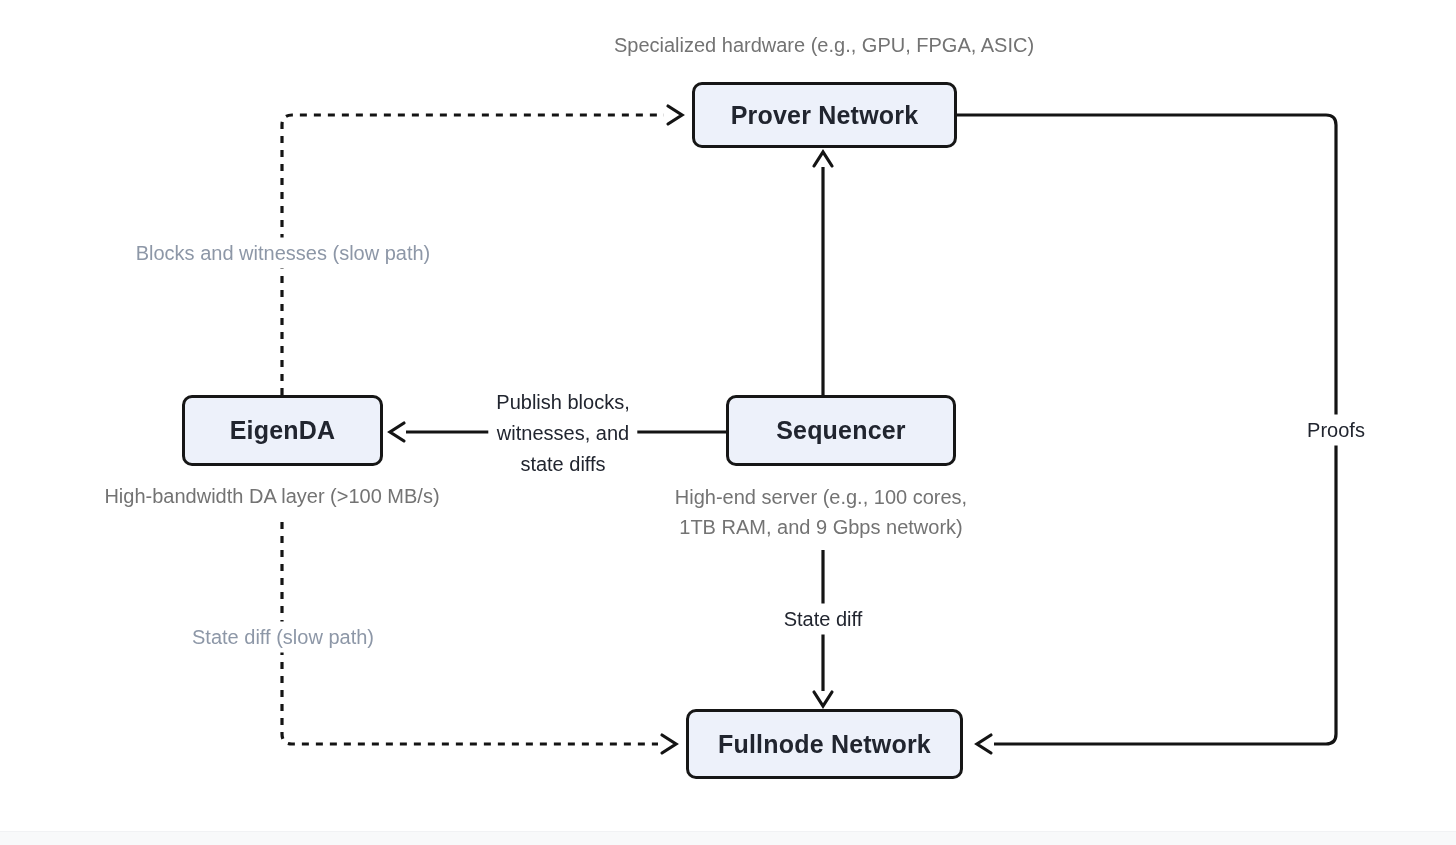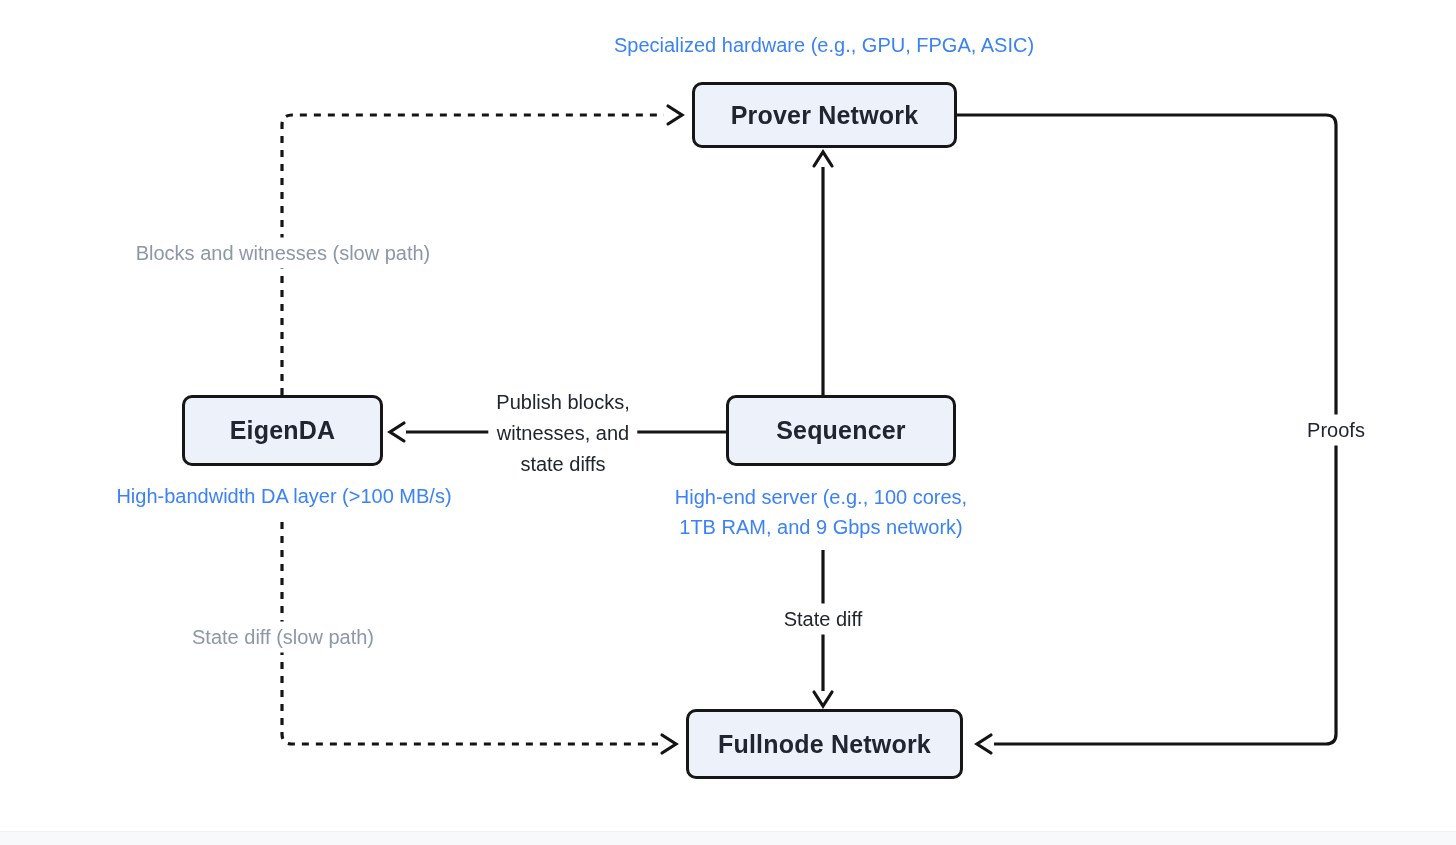--- a/index.html
+++ b/index.html
@@ -37,21 +37,21 @@
     letter-spacing: 0.2px;
   }
   .node-prover    { left: 692px; top: 82px;  width: 265px; height: 66px; }
   .node-eigenda   { left: 182px; top: 395px; width: 201px; height: 71px; }
   .node-sequencer { left: 726px; top: 395px; width: 230px; height: 71px; }
   .node-fullnode  { left: 686px; top: 709px; width: 277px; height: 70px; }
 
   .caption {
     position: absolute;
     transform: translate(-50%, -50%);
-    color: #3b82f6;
+    color: #737373;
     font-size: 20px;
     white-space: nowrap;
     text-align: center;
     line-height: 30px;
   }
   .edge-label {
     position: absolute;
     transform: translate(-50%, -50%);
     background: #ffffff;
     color: #21252f;
@@ -117,21 +117,21 @@
     <span>EigenDA</span>
   </div>
   <div class="node node-sequencer">
     <span>Sequencer</span>
   </div>
   <div class="node node-fullnode">
     <span>Fullnode Network</span>
   </div>
 
   <div class="caption" style="left:824px; top:45px;">Specialized hardware (e.g., GPU, FPGA, ASIC)</div>
-  <div class="caption" style="left:284px; top:496px;">High-bandwidth DA layer (&gt;100 MB/s)</div>
+  <div class="caption" style="left:272px; top:496px;">High-bandwidth DA layer (&gt;100 MB/s)</div>
   <div class="caption" style="left:821px; top:512px;">
     <div>High-end server (e.g., 100 cores,</div>
     <div>1TB RAM, and 9 Gbps network)</div>
   </div>
 
   <div class="edge-label multiline" style="left:563px; top:433px;">
     <div>Publish blocks,</div>
     <div>witnesses, and</div>
     <div>state diffs</div>
   </div>

